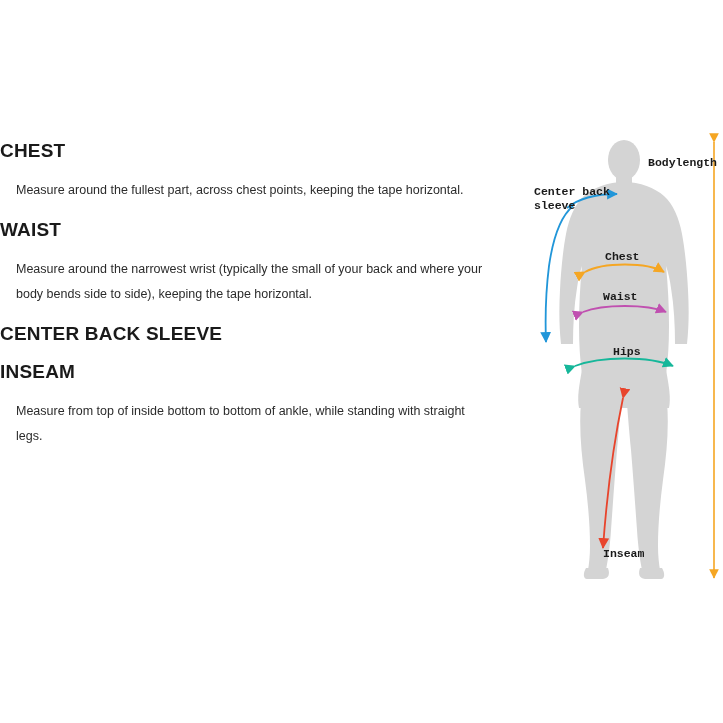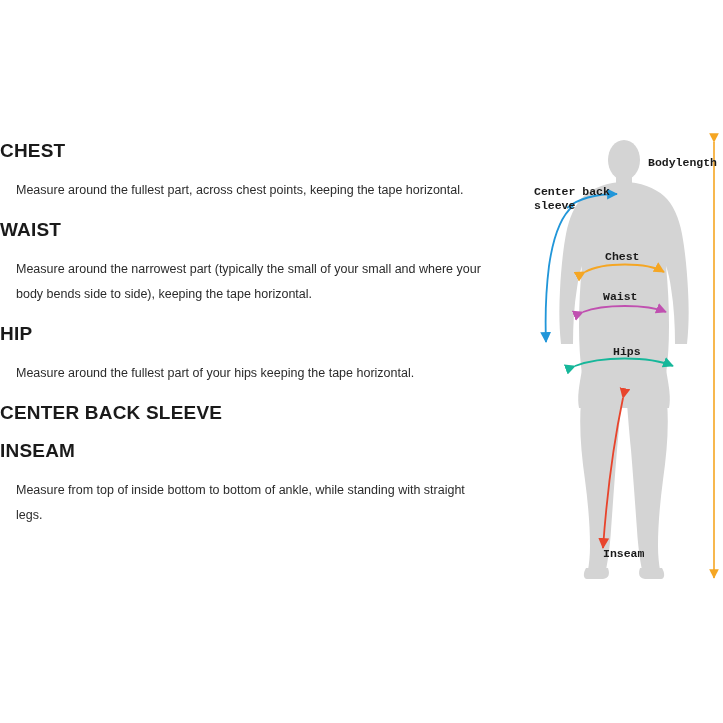--- a/index.html
+++ b/index.html
@@ -82,27 +82,23 @@
 
   <div class="measure-list">
 
     <div class="measure-block">
       <h2 class="measure-title">CHEST</h2>
       <p class="measure-desc">Measure around the fullest part, across chest points, keeping the tape horizontal.</p>
     </div>
 
     <div class="measure-block">
       <h2 class="measure-title">WAIST</h2>
-      <p class="measure-desc">Measure around the narrowest part (typically the small of your small and where your body bends side to side), keeping the tape horizontal.</p>
-    </div>
-
-    <div class="measure-block">
-      <h2 class="measure-title">HIP</h2>
-      <p class="measure-desc">Measure around the fullest part of your hips keeping the tape horizontal.</p>
-    </div>
+      <p class="measure-desc">Measure around the narrowest wrist (typically the small of your back and where your body bends side to side), keeping the tape horizontal.</p>
+    </div>
+
 
     <div class="measure-block">
       <h2 class="measure-title">CENTER BACK SLEEVE</h2>
     </div>
 
     <div class="measure-block">
       <h2 class="measure-title">INSEAM</h2>
       <p class="measure-desc">Measure from top of inside bottom to bottom of ankle, while standing with straight legs.</p>
     </div>
 

